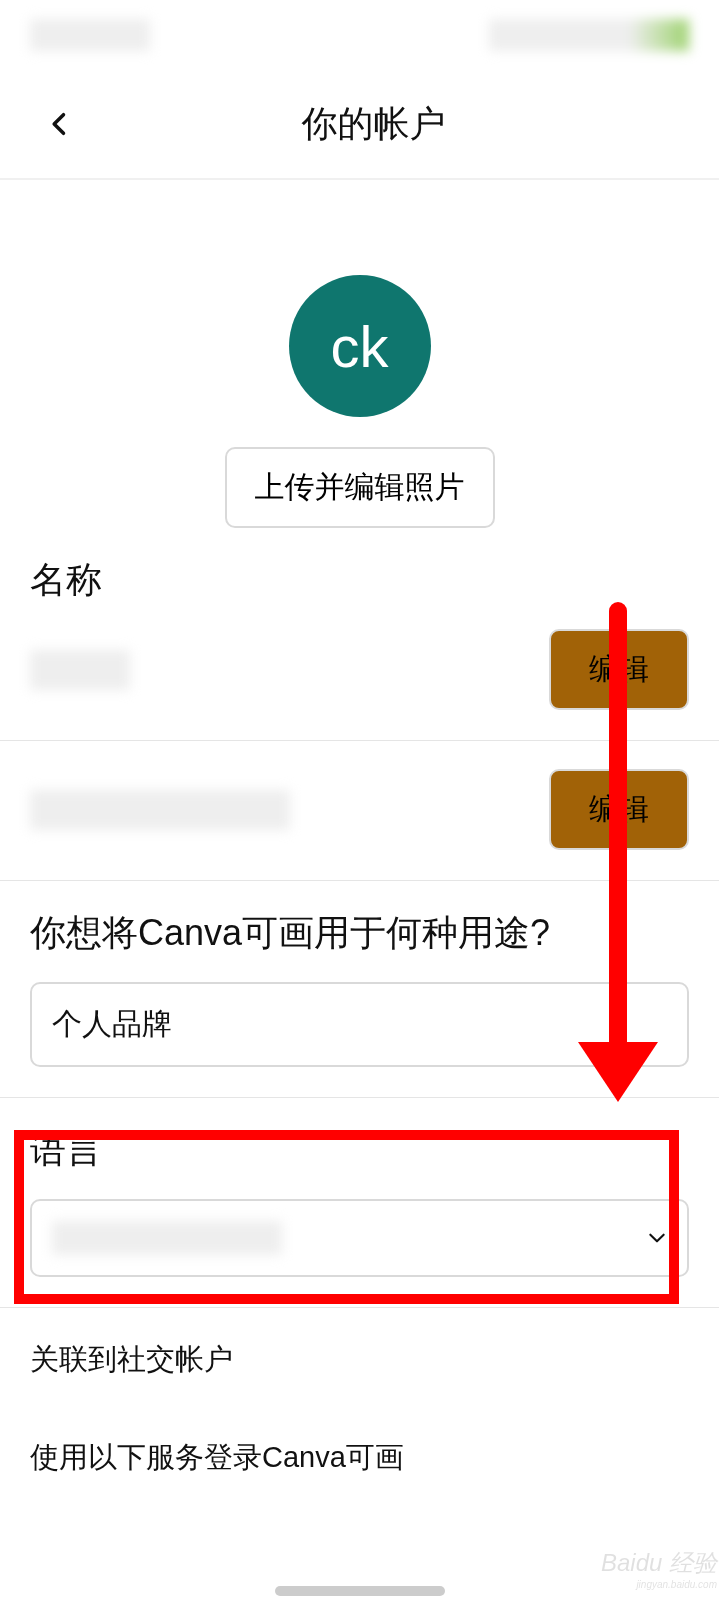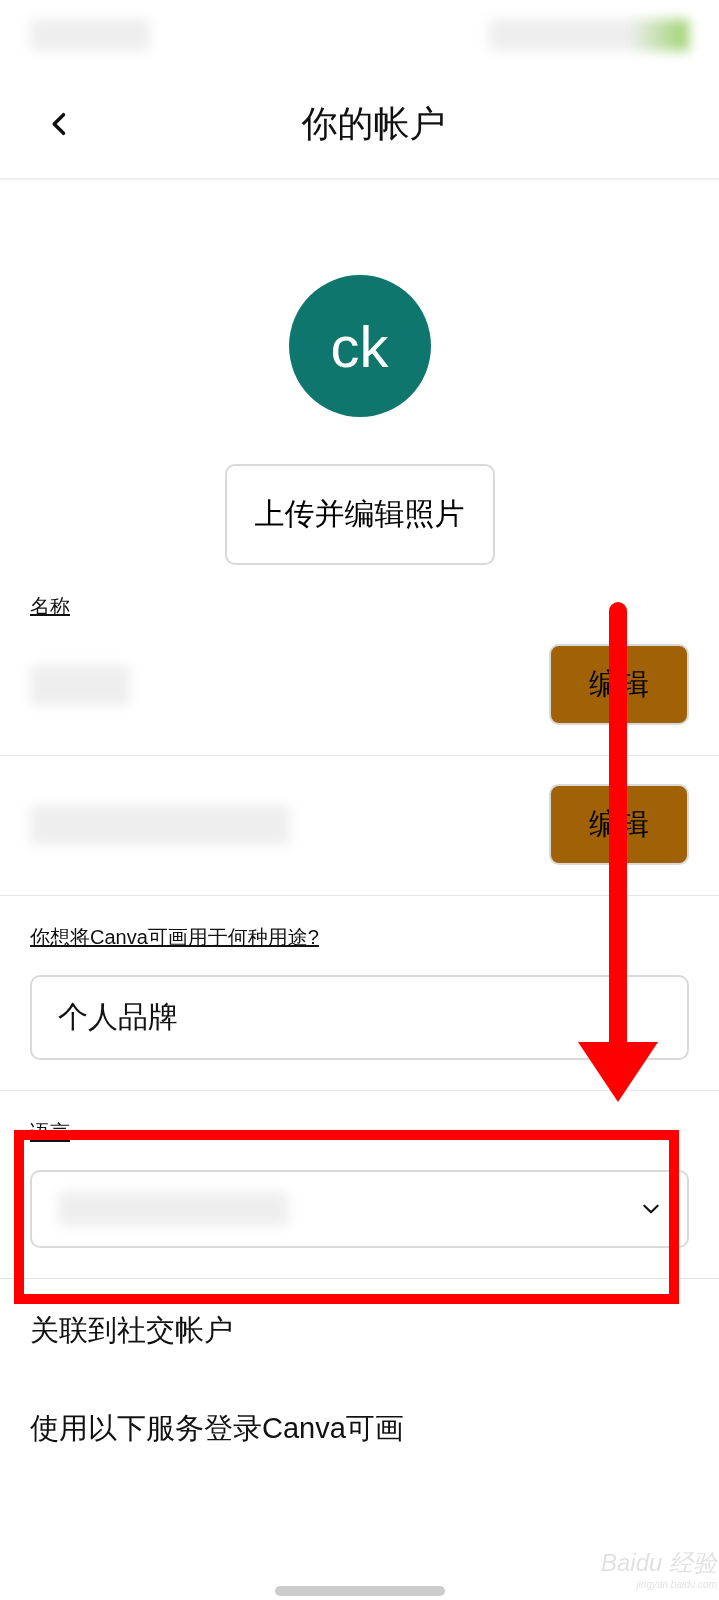--- a/index.html
+++ b/index.html
@@ -58,37 +58,36 @@
   border-radius: 50%;
   background: #0f766e;
   display: flex;
   align-items: center;
   justify-content: center;
   color: #fff;
   font-size: 58px;
   font-weight: 400;
 }
 .upload-btn {
-  margin-top: 47px;
+  margin-top: 30px;
   border: 2px solid #d9d9d9;
   border-radius: 10px;
-  padding: 28px 28px;
+  padding: 18px 28px;
   font-size: 30px;
   background: #fff;
   cursor: pointer;
 }
 .section {
   padding: 28px 30px 30px;
   border-bottom: 1px solid #e5e5e5;
 }
 .section:first-of-type { margin-top: 40px; border-top: 1px solid #e5e5e5; }
 .sec-label {
-  font-size: 20px;
+  font-size: 36px;
   margin-bottom: 24px;
-  text-decoration: underline;
 }
 .row {
   display: flex;
   align-items: center;
   justify-content: space-between;
 }
 .edit-btn {
   border: 2px solid #d9d9d9;
   border-radius: 10px;
   padding: 18px 28px;
@@ -99,21 +98,21 @@
   text-align: center;
 }
 .val-blur {
   height: 40px;
   background: #eee;
   filter: blur(6px);
 }
 .select-box {
   border: 2px solid #d9d9d9;
   border-radius: 10px;
-  padding: 20px 26px;
+  padding: 20px 20px;
   font-size: 30px;
   margin-top: 8px;
   display: flex;
   align-items: center;
   justify-content: space-between;
   cursor: pointer;
 }
 .chev { width: 20px; height: 20px; }
 .lang-highlight {
   position: absolute;

